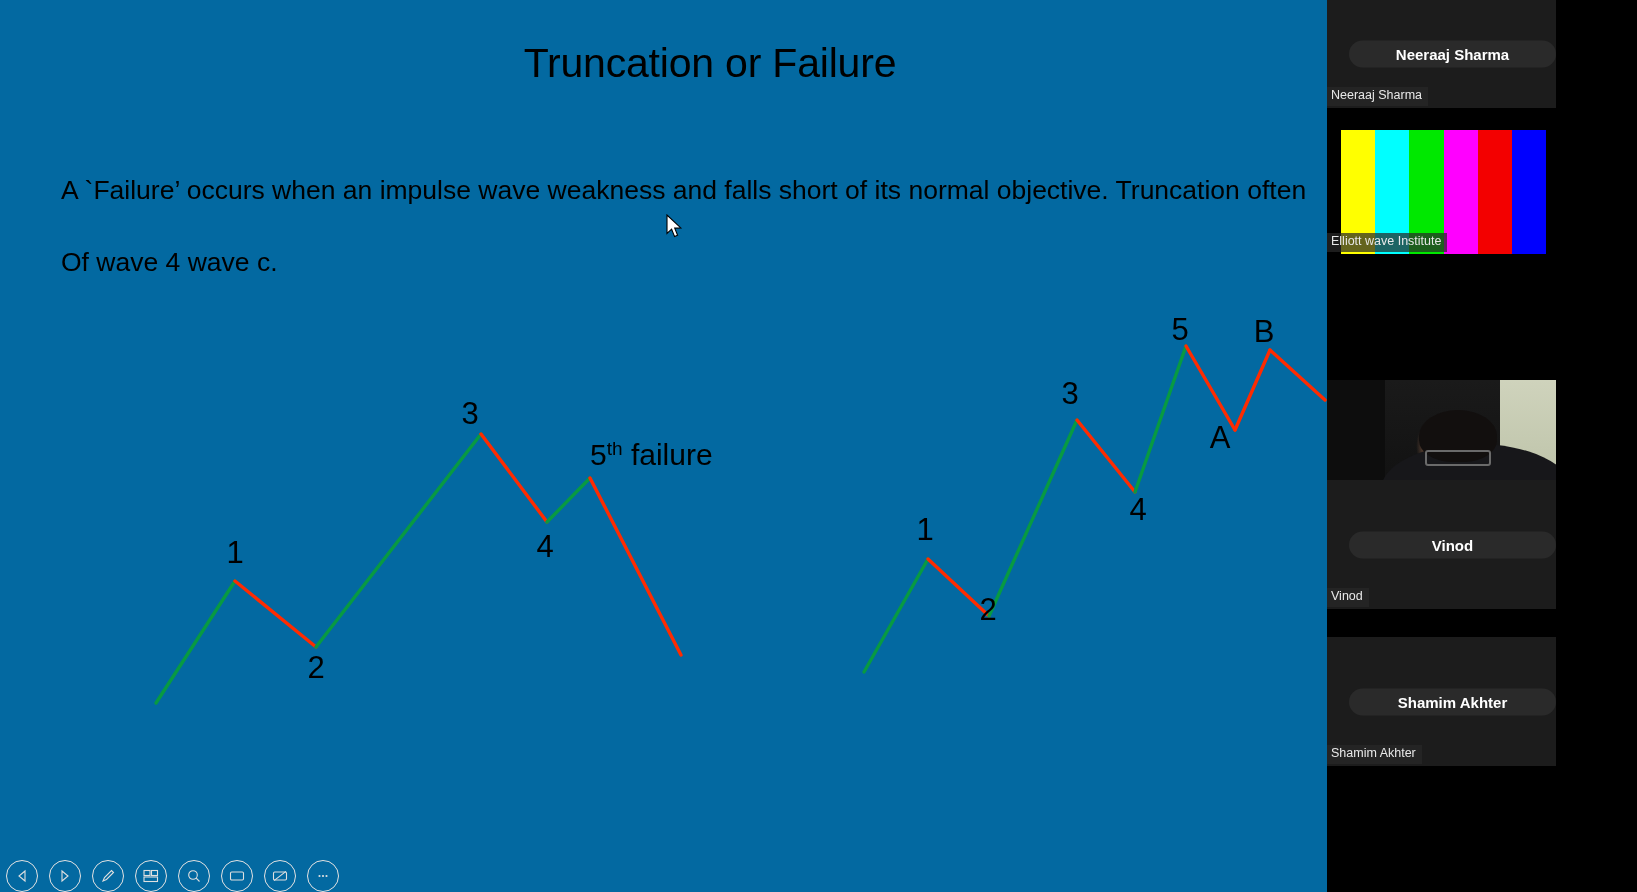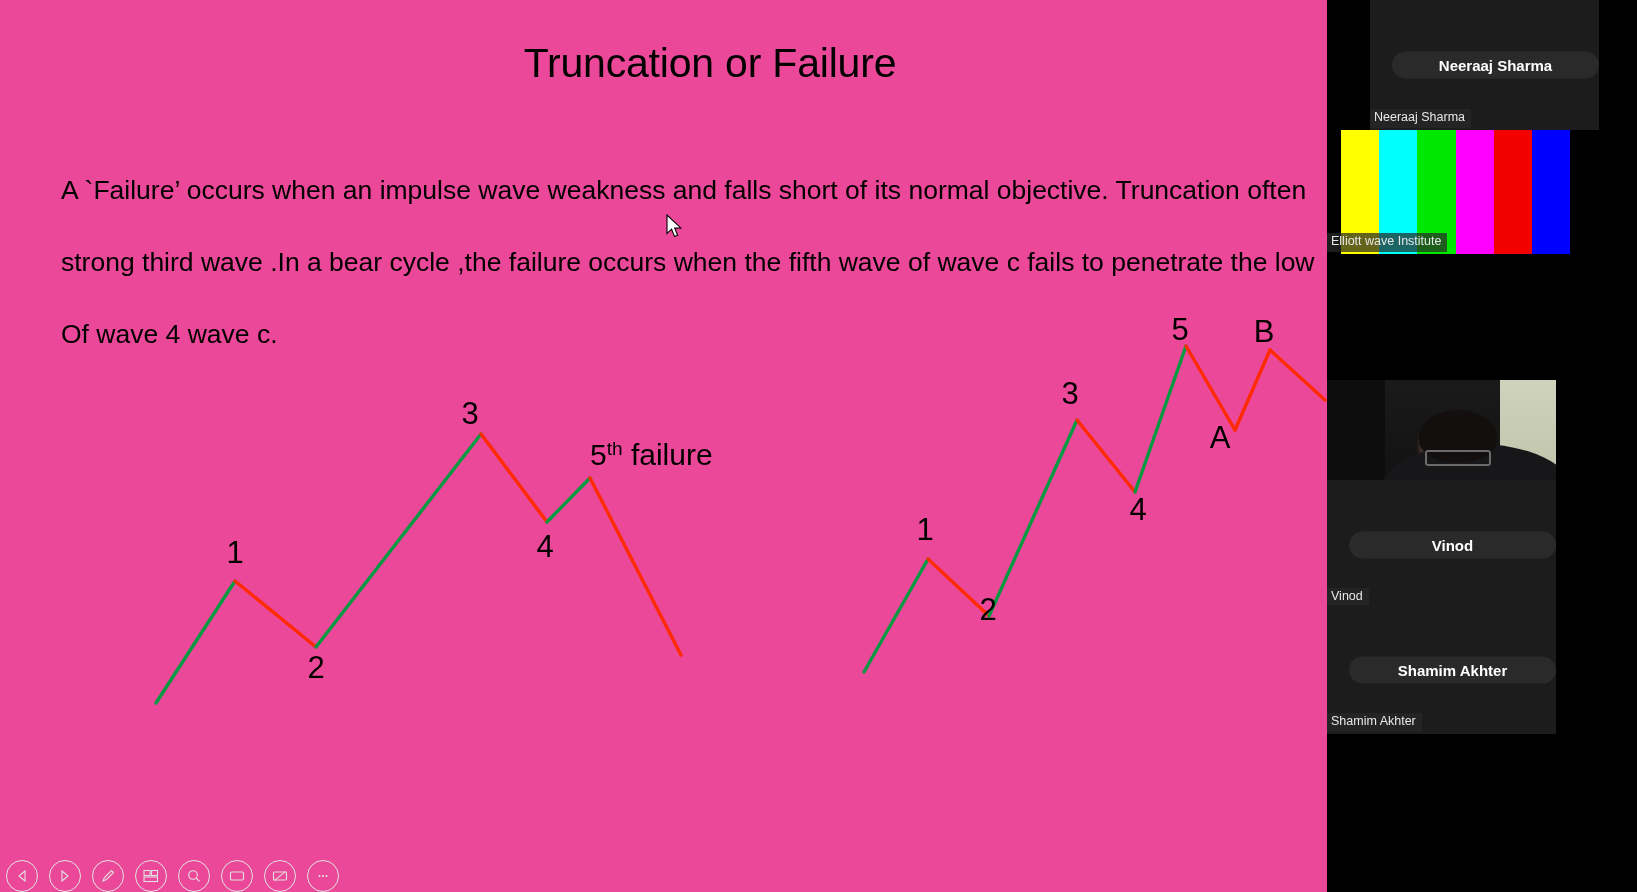--- a/index.html
+++ b/index.html
@@ -13,21 +13,21 @@
     position: relative;
     overflow: hidden;
     font-family: "Liberation Sans", sans-serif;
   }
 
   
   #slide {
     position: absolute;
     left: 0; top: 0;
     width: 1637px; height: 892px;
-    background: #ec4899;
+    background: #0369a1;
   }
 
   #slide-title {
     position: absolute;
     left: 0; top: 40px;
     width: 1420px;
     text-align: center;
     font-size: 41px;
     font-weight: 400;
     color: #000000;
@@ -180,21 +180,20 @@
 </style>
 </head>
 <body>
 
 <div id="slide">
 
   <div id="slide-title">Truncation or Failure</div>
 
   <div id="slide-body">
     <span class="bodyline">A `Failure’ occurs when an impulse wave weakness  and falls short of its normal objective. Truncation often</span>
-    <span class="bodyline">strong third wave .In a bear cycle ,the failure occurs when the fifth wave of wave c fails to penetrate the low</span>
     <span class="bodyline">Of wave 4 wave c.</span>
   </div>
 
   <svg id="chart-left" class="chart-svg" width="620" height="440" viewBox="0 0 620 440">
     <g id="left-lines">
         <line x1="36" y1="403" x2="115" y2="281" stroke="#089A42" stroke-width="3.4" stroke-linecap="round"></line>
         <line x1="115" y1="281" x2="196" y2="347" stroke="#FF2B00" stroke-width="3.4" stroke-linecap="round"></line>
         <line x1="196" y1="347" x2="361" y2="134" stroke="#089A42" stroke-width="3.4" stroke-linecap="round"></line>
         <line x1="361" y1="134" x2="427" y2="222" stroke="#FF2B00" stroke-width="3.4" stroke-linecap="round"></line>
         <line x1="427" y1="222" x2="470" y2="178" stroke="#089A42" stroke-width="3.4" stroke-linecap="round"></line>
@@ -280,26 +279,26 @@
         <circle cx="5.5" cy="8" r="1.1" fill="currentColor"></circle>
         <circle cx="9" cy="8" r="1.1" fill="currentColor"></circle>
         <circle cx="12.5" cy="8" r="1.1" fill="currentColor"></circle>
       </svg>
     </div>
   </div>
 </div>
 
 <div id="video-panel">
 
-  <div class="tile" id="tile-neeraaj" style="top:0px;height:130px;margin-left:43px;">
+  <div class="tile" id="tile-neeraaj" style="top:0px;height:108px;">
     <div class="tile-centername">Neeraaj Sharma</div>
     <div class="tile-namechip">Neeraaj Sharma</div>
   </div>
 
-  <div class="tile" id="tile-elliott" style="top:130px;height:124px;background:#000;padding-left:24px;">
+  <div class="tile" id="tile-elliott" style="top:130px;height:124px;background:#000;">
     <div class="colorbars" id="colorbars">
         <div style="background: rgb(0, 0, 0); flex: 0 0 14px;"></div>
         <div style="background: rgb(255, 255, 0);"></div>
         <div style="background: rgb(0, 255, 255);"></div>
         <div style="background: rgb(0, 232, 0);"></div>
         <div style="background: rgb(255, 0, 255);"></div>
         <div style="background: rgb(243, 0, 0);"></div>
         <div style="background: rgb(0, 0, 255);"></div>
         <div style="background: rgb(0, 0, 0); flex: 0 0 10px;"></div>
       </div>
@@ -316,17 +315,17 @@
       <div class="cam-glasses"></div>
     </div>
     <div class="tile-namechip">MANISH</div>
   </div>
 
   <div class="tile" id="tile-vinod" style="top:480px;height:129px;">
     <div class="tile-centername">Vinod</div>
     <div class="tile-namechip">Vinod</div>
   </div>
 
-  <div class="tile" id="tile-shamim" style="top:605px;height:129px;">
+  <div class="tile" id="tile-shamim" style="top:637px;height:129px;">
     <div class="tile-centername">Shamim Akhter</div>
     <div class="tile-namechip">Shamim Akhter</div>
   </div>
 </div>
 
 </body></html>

